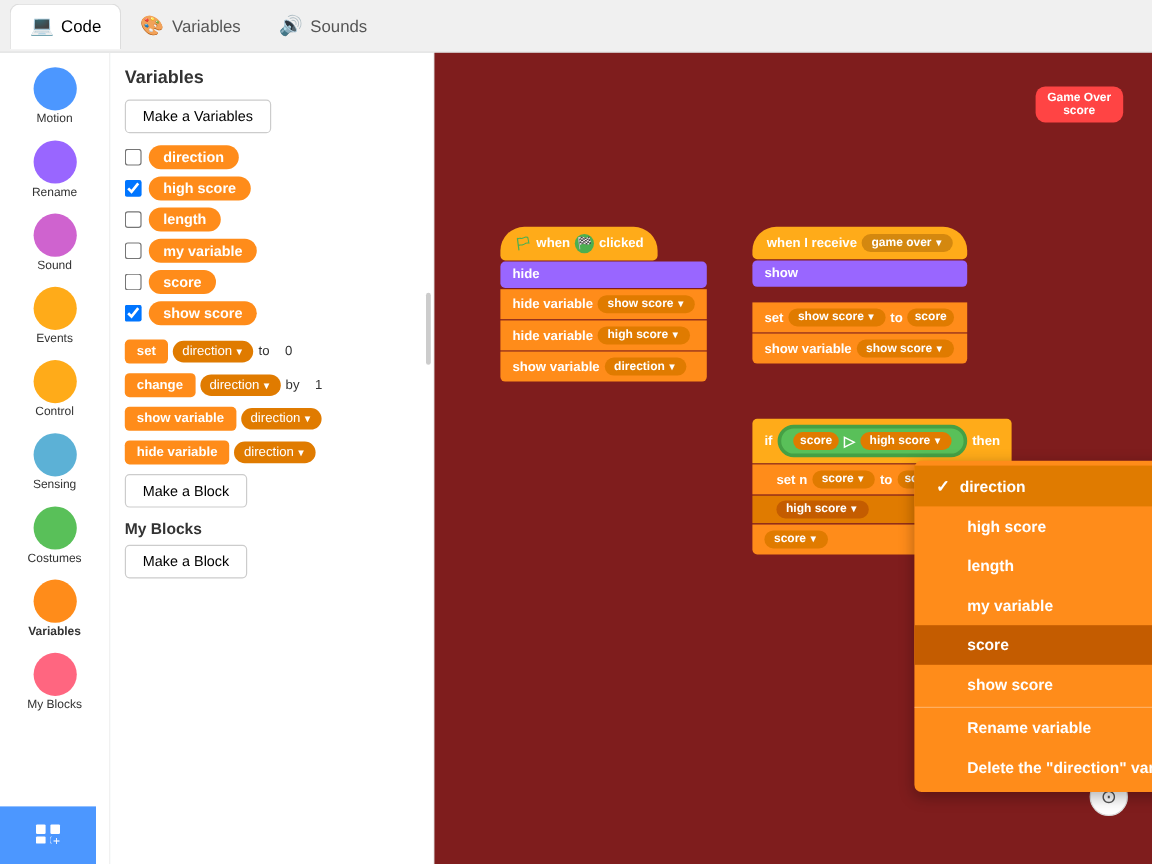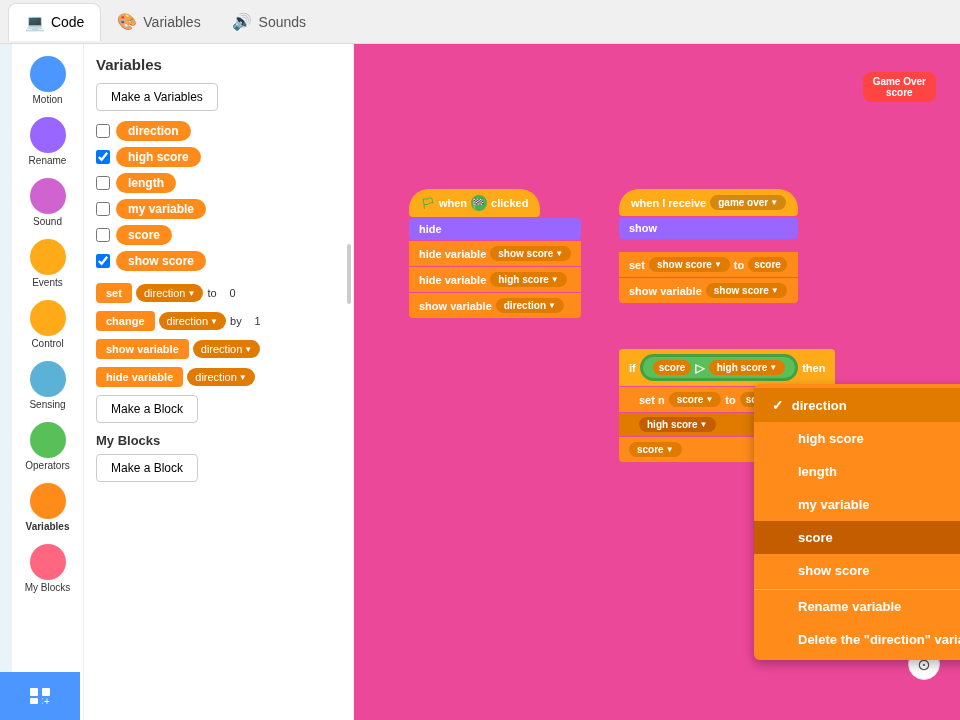--- a/index.html
+++ b/index.html
@@ -37,30 +37,29 @@
     .tab-icon { font-size: 16px; }
 
     
     .main-layout {
       display: flex;
       height: calc(720px - 44px);
     }
 
     
     .category-sidebar {
-      width: 72px;
+      width: 92px;
       background: white;
       display: flex;
       flex-direction: column;
       align-items: center;
       padding: 8px 0;
       gap: 4px;
       border-right: 1px solid #eee;
       overflow-y: auto;
-      margin-left: 12px;
     }
     .category-item {
       display: flex;
       flex-direction: column;
       align-items: center;
       cursor: pointer;
       padding: 4px;
       border-radius: 6px;
       width: 72px;
     }
@@ -175,21 +174,21 @@
       height: 60px;
       position: absolute;
       right: 2px;
       top: 200px;
     }
 
     
     .code-canvas {
       flex: 1;
       position: relative;
-      background: #ec4899;
+      background: #7f1d1d;
       overflow: hidden;
     }
 
     
     .canvas-block-group {
       position: absolute;
     }
 
     
     .dropdown-menu {
@@ -310,21 +309,21 @@
     <div class="category-item">
       <div class="category-circle" style="background:#ffab19;"></div>
       <span class="category-label">Control</span>
     </div>
     <div class="category-item">
       <div class="category-circle" style="background:#5cb1d6;"></div>
       <span class="category-label">Sensing</span>
     </div>
     <div class="category-item">
       <div class="category-circle" style="background:#59c059;"></div>
-      <span class="category-label">Operators</span>
+      <span class="category-label">Costumes</span>
     </div>
     <div class="category-item active">
       <div class="category-circle" style="background:#ff8c1a;"></div>
       <span class="category-label" style="font-weight:bold;">Variables</span>
     </div>
     <div class="category-item">
       <div class="category-circle" style="background:#ff6680;"></div>
       <span class="category-label">My Blocks</span>
     </div>
   </div>

